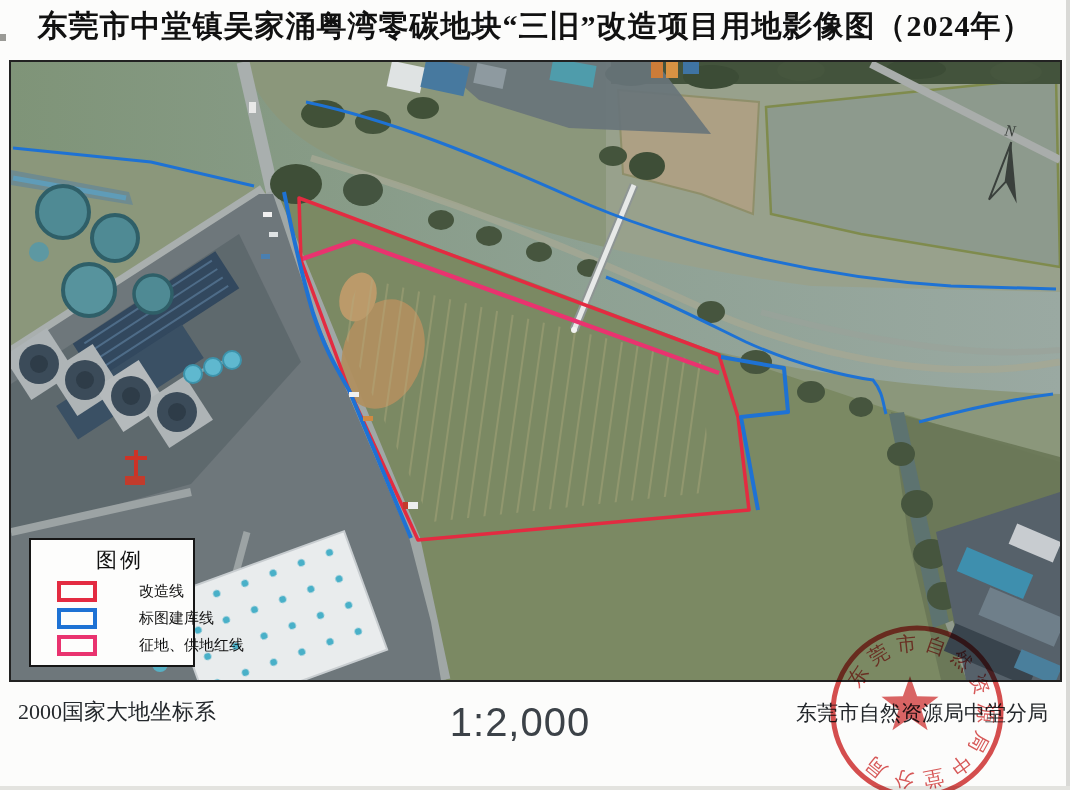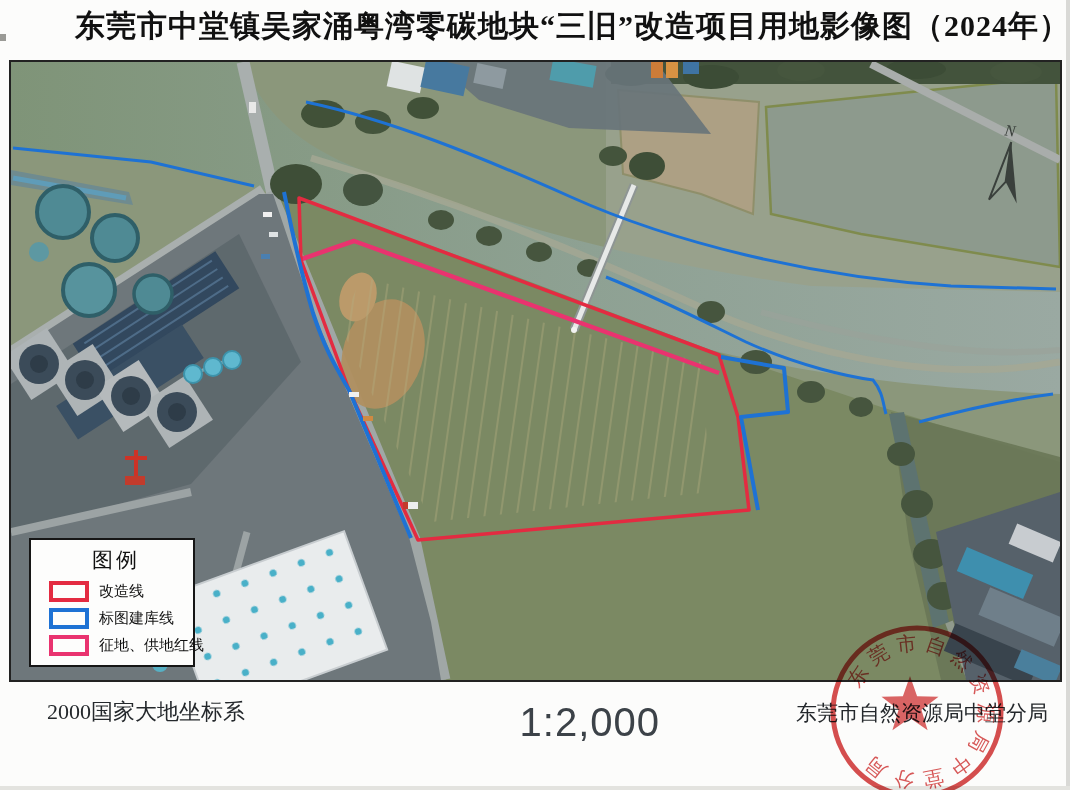--- a/index.html
+++ b/index.html
@@ -7,46 +7,46 @@
     --seal:#d44040; --ink:#1c1c1c;
   }
   html,body{margin:0;padding:0;}
   body{
     width:1070px;height:790px;position:relative;overflow:hidden;
     background:#fcfcfb;font-family:"Liberation Serif",serif;color:var(--ink);
   }
   .scan-edge-r{position:absolute;right:0;top:0;width:4px;height:100%;background:#d9d9d6;}
   .scan-edge-b{position:absolute;left:0;bottom:0;width:100%;height:4px;background:#e3e3df;}
   .title{
-    position:absolute;left:0;top:6px;width:1070px;text-align:right;
+    position:absolute;left:0;top:6px;width:1070px;text-align:center;
     font-size:30px;font-weight:700;letter-spacing:1px;color:#111;
   }
   .map-frame{
     position:absolute;left:9px;top:60px;width:1053px;height:622px;
     border:2px solid #222;box-sizing:border-box;background:#8b977b;overflow:hidden;
   }
   .map-frame svg{display:block;width:100%;height:100%;}
   .stroke-red{stroke:var(--redline);}
   .stroke-blue{stroke:var(--blueline);}
   .stroke-mag{stroke:var(--magline);}
   .legend{
     position:absolute;left:18px;top:476px;width:166px;height:129px;
     background:#fdfdfc;border:2px solid #161616;box-sizing:border-box;
-    padding:6px 10px 4px 18px;z-index:5;
+    padding:6px 10px 4px 26px;z-index:5;
   }
   .legend-title{text-align:center;font-size:21px;letter-spacing:3px;color:#111;margin:0 0 7px 0;}
   .legend-row{display:flex;align-items:center;margin-bottom:6px;}
   .legend-swatch{width:40px;height:21px;box-sizing:border-box;background:transparent;flex:none;margin-right:10px;}
   .sw-red{border:4px solid var(--redline);}
   .sw-blue{border:4px solid var(--blueline);}
   .sw-mag{border:4px solid var(--magline);}
-  .legend-label{font-size:15px;color:#111;white-space:nowrap;}
-  .footer-left{position:absolute;left:18px;top:697px;font-size:22px;line-height:1.38;color:#24282c;margin-left:29px;}
+  .legend-label{font-size:15px;color:#111;white-space:nowrap;margin-left:32px;}
+  .footer-left{position:absolute;left:18px;top:697px;font-size:22px;line-height:1.38;color:#24282c;}
   .footer-scale{
-    position:absolute;left:380px;top:700px;width:280px;text-align:right;
+    position:absolute;left:380px;top:700px;width:280px;text-align:center;
     font-family:"Liberation Sans",sans-serif;font-size:40px;color:#3c4248;letter-spacing:1px;
   }
   .footer-right{position:absolute;left:620px;top:699px;width:440px;text-align:right;font-size:21px;line-height:1.4;color:#24282c;padding-right:12px;box-sizing:border-box;}
   .seal{position:absolute;left:822px;top:620px;width:190px;height:170px;mix-blend-mode:multiply;opacity:.92;z-index:8;pointer-events:none;}
   .seal text{font-family:"Liberation Serif",serif;}
   .mark{position:absolute;left:0;top:34px;width:6px;height:7px;background:#9a9a96;}
 </style>
 </head>
 <body>
 

